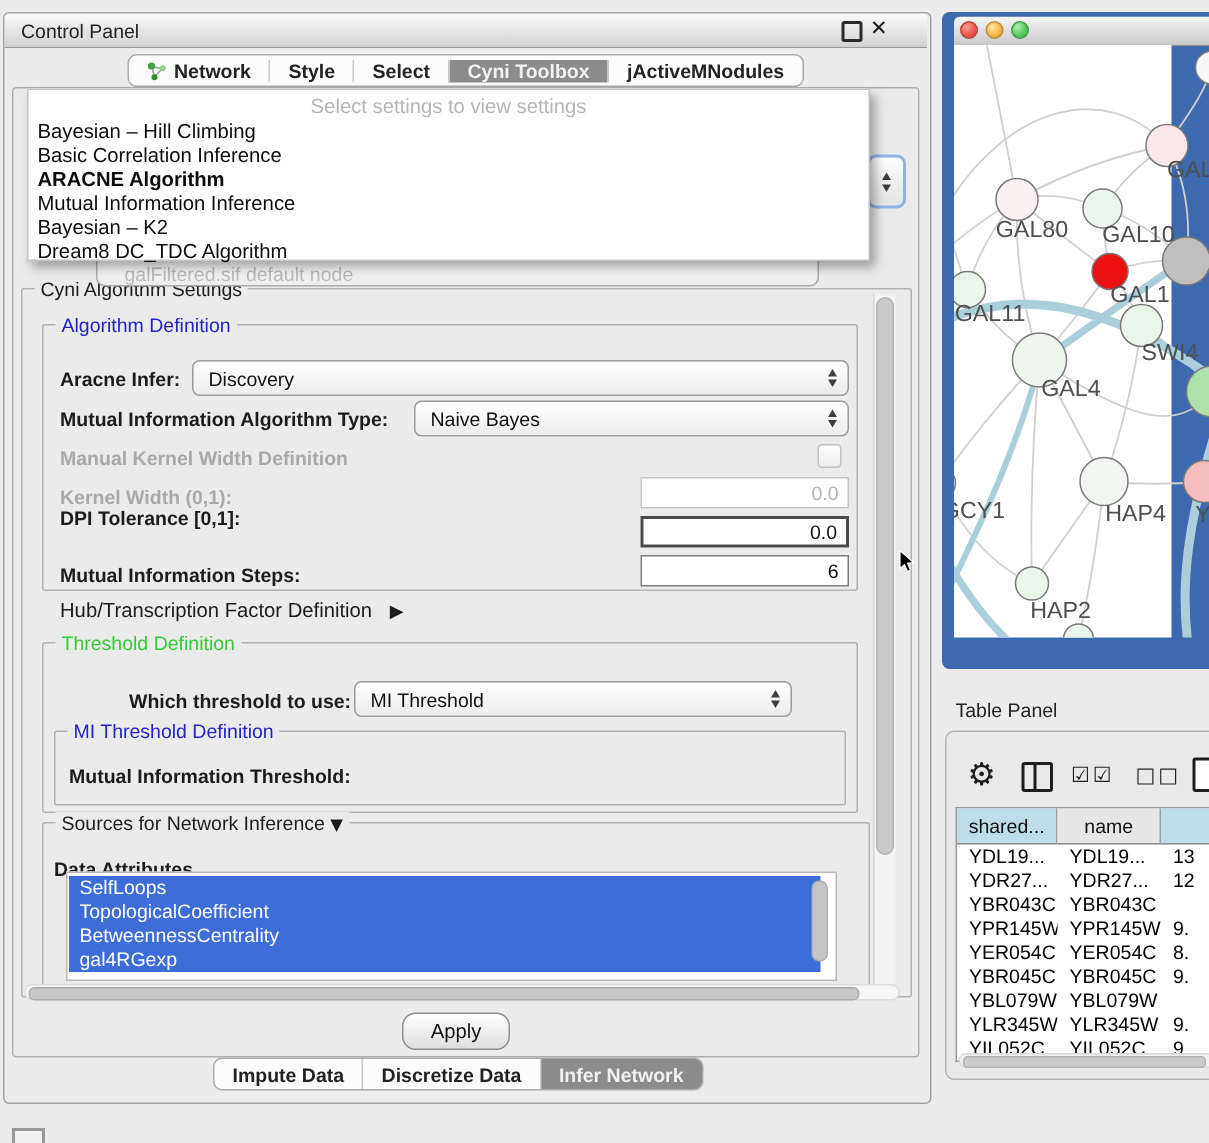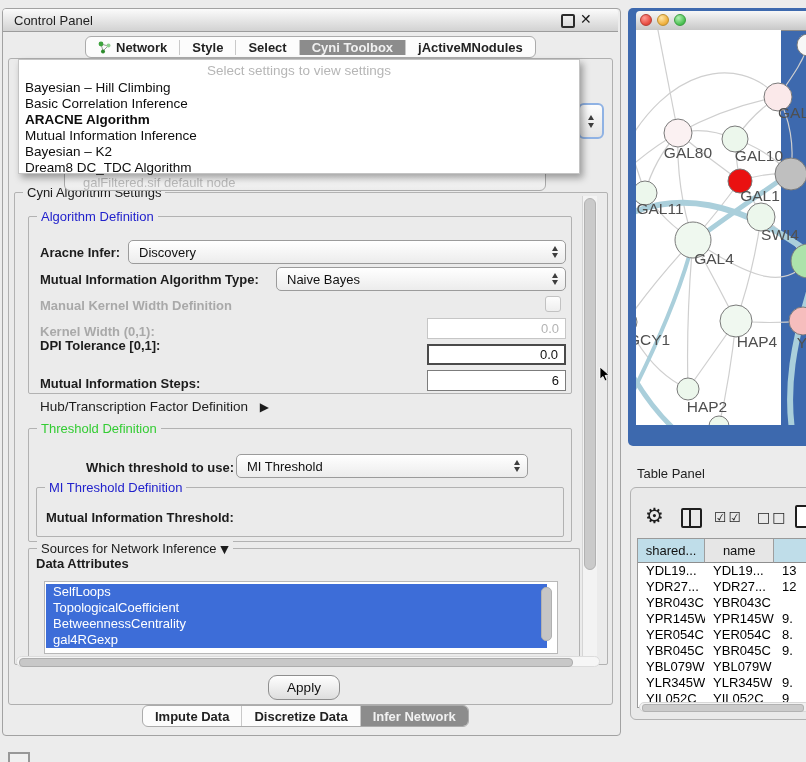--- a/index.html
+++ b/index.html
@@ -255,21 +255,21 @@
     <span class="legend blue">MI Threshold Definition</span>
   </div>
   <div class="abs lbl" style="left:46px;top:510px;">Mutual Information Threshold:</div>
 
   <div class="abs fieldset sources-box">
     <span class="legend black">
       <span>Sources for Network Inference</span>
       <span class="section-arrow" style="font-size:11px;">▼</span>
     </span>
   </div>
-  <div class="abs lbl" style="left:36px;top:556px;">Data Attributes</div>
+  <div class="abs lbl" style="left:36px;top:572px;">Data Attributes</div>
   <div class="abs attr-list">
     <div id="attr-items">
         <div class="attr-item" style="top: 2px;">SelfLoops</div>
         <div class="attr-item" style="top: 18px;">TopologicalCoefficient</div>
         <div class="attr-item" style="top: 34px;">BetweennessCentrality</div>
         <div class="attr-item" style="top: 50px;">gal4RGexp</div>
       </div>
     <div class="attr-thumb"></div>
   </div>
 

